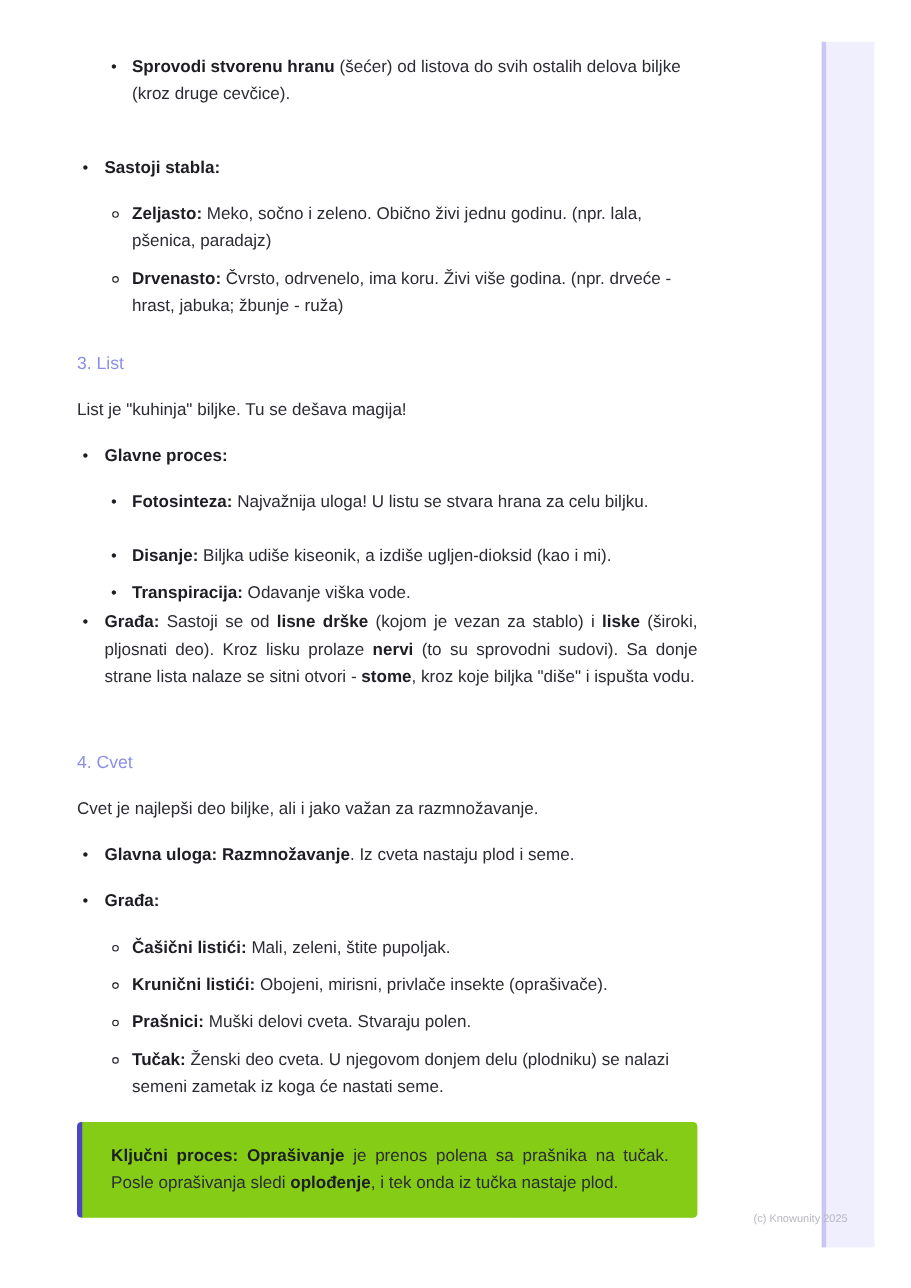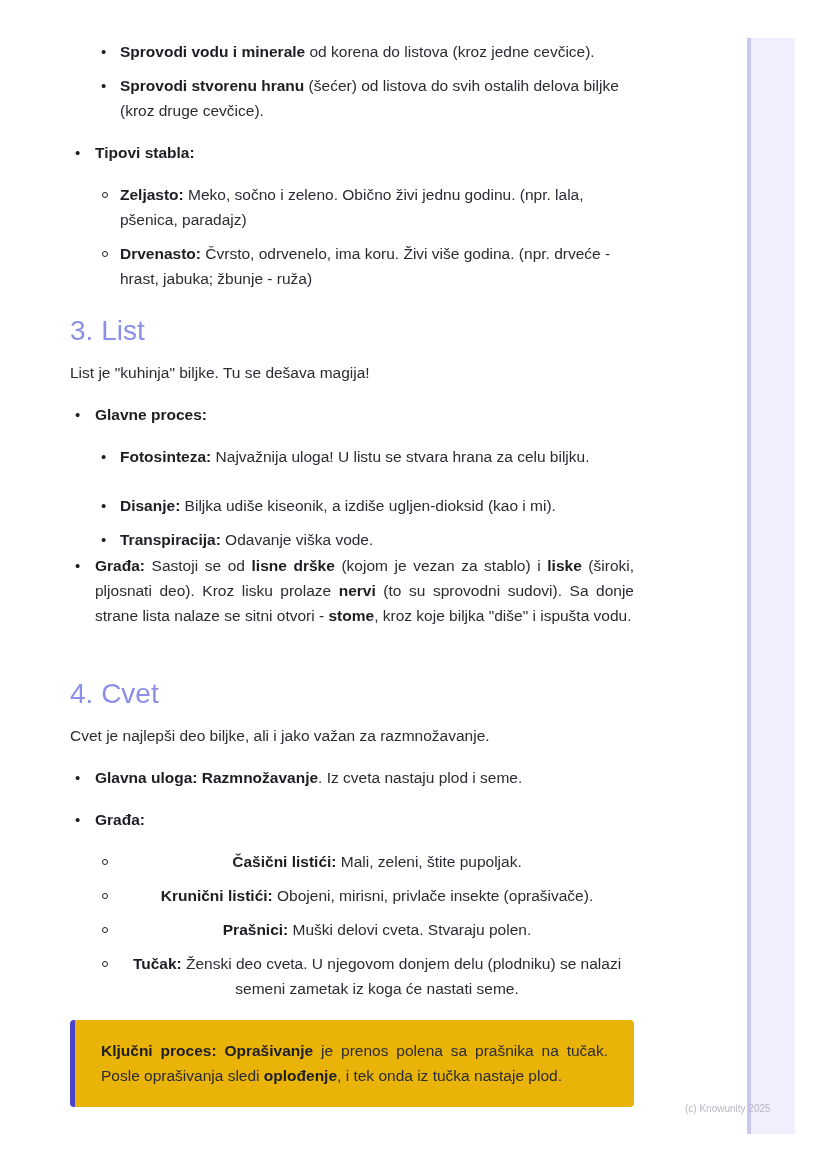--- a/index.html
+++ b/index.html
@@ -22,44 +22,43 @@
   .l1 > li { padding-left: 25px; }
   .l1 > li::before { content: "•"; position: absolute; left: 5px; top: 0; font-size: 15px; color:#1d1d24; }
   .l2 > li { padding-left: 50px; }
   .l2 > li::before { content: "•"; position: absolute; left: 31px; top: 0; font-size: 15px; color:#1d1d24; }
   .l2c > li { padding-left: 50px; }
   .l2c > li::before {
     content: ""; position: absolute; left: 32px; top: 10px; width: 4px; height: 4px;
     border: 1.3px solid #1d1d24; border-radius: 50%;
   }
   .abs { position: absolute; left: 0; width: 564px; }
-  h2 { margin: 0; font-size: 28px; font-weight: 400; color: #8b8fe8; line-height: 26px; }
+  h2 { margin: 0; font-size: 16px; font-weight: 400; color: #8b8fe8; line-height: 26px; }
   p { margin: 0; line-height: 25px; }
   .justify { text-align: justify; }
   .callout {
     position: absolute; left: 0; top: 1020px; width: 564px; height: 87px;
-    background: #eab308; border-radius: 4px; box-sizing: border-box;
+    background: #84cc16; border-radius: 4px; box-sizing: border-box;
     border-left: 5px solid #4a44c6; padding: 18px 26px 0 26px;
   }
   .callout p { text-align: justify; line-height: 25px; }
 </style>
 </head>
 <body>
 
 <div class="sidebar-strip"></div>
 
 <div class="content">
 
   <ul class="l2 abs" style="top:39px;">
-    <li><b>Sprovodi vodu i minerale</b><span> od korena do listova (kroz jedne cevčice).</span></li>
     <li style="margin-top:9px;"><b>Sprovodi stvorenu hranu</b><span> (šećer) od listova do svih ostalih delova biljke (kroz druge cevčice).</span></li>
   </ul>
 
   <ul class="l1 abs" style="top:140px;">
-    <li><b>Tipovi stabla:</b></li>
+    <li><b>Sastoji stabla:</b></li>
   </ul>
 
   <ul class="l2c abs" style="top:182px;">
     <li><b>Zeljasto:</b><span> Meko, sočno i zeleno. Obično živi jednu godinu. (npr. lala, pšenica, paradajz)</span></li>
     <li style="margin-top:9px;"><b>Drvenasto:</b><span> Čvrsto, odrvenelo, ima koru. Živi više godina. (npr. drveće - hrast, jabuka; žbunje - ruža)</span></li>
   </ul>
 
   <h2 class="abs" style="top:318px;">3. List</h2>
   <p class="abs" style="top:360px;">List je "kuhinja" biljke. Tu se dešava magija!</p>
 
@@ -78,21 +77,21 @@
   </ul>
 
   <h2 class="abs" style="top:681px;">4. Cvet</h2>
   <p class="abs" style="top:723px;">Cvet je najlepši deo biljke, ali i jako važan za razmnožavanje.</p>
 
   <ul class="l1 abs" style="top:765px;">
     <li><b>Glavna uloga: Razmnožavanje</b><span>. Iz cveta nastaju plod i seme.</span></li>
     <li style="margin-top:17px;"><b>Građa:</b></li>
   </ul>
 
-  <ul class="l2c abs" style="top:849px;text-align:center;">
+  <ul class="l2c abs" style="top:849px;">
     <li><b>Čašični listići:</b><span> Mali, zeleni, štite pupoljak.</span></li>
     <li style="margin-top:9px;"><b>Krunični listići:</b><span> Obojeni, mirisni, privlače insekte (oprašivače).</span></li>
     <li style="margin-top:9px;"><b>Prašnici:</b><span> Muški delovi cveta. Stvaraju polen.</span></li>
     <li style="margin-top:9px;"><b>Tučak:</b><span> Ženski deo cveta. U njegovom donjem delu (plodniku) se nalazi semeni zametak iz koga će nastati seme.</span></li>
   </ul>
 
   <div class="callout">
     <p><b>Ključni proces: Oprašivanje</b><span> je prenos polena sa prašnika na tučak. Posle oprašivanja sledi </span><b>oplođenje</b><span>, i tek onda iz tučka nastaje plod.</span></p>
   </div>
 </div>

